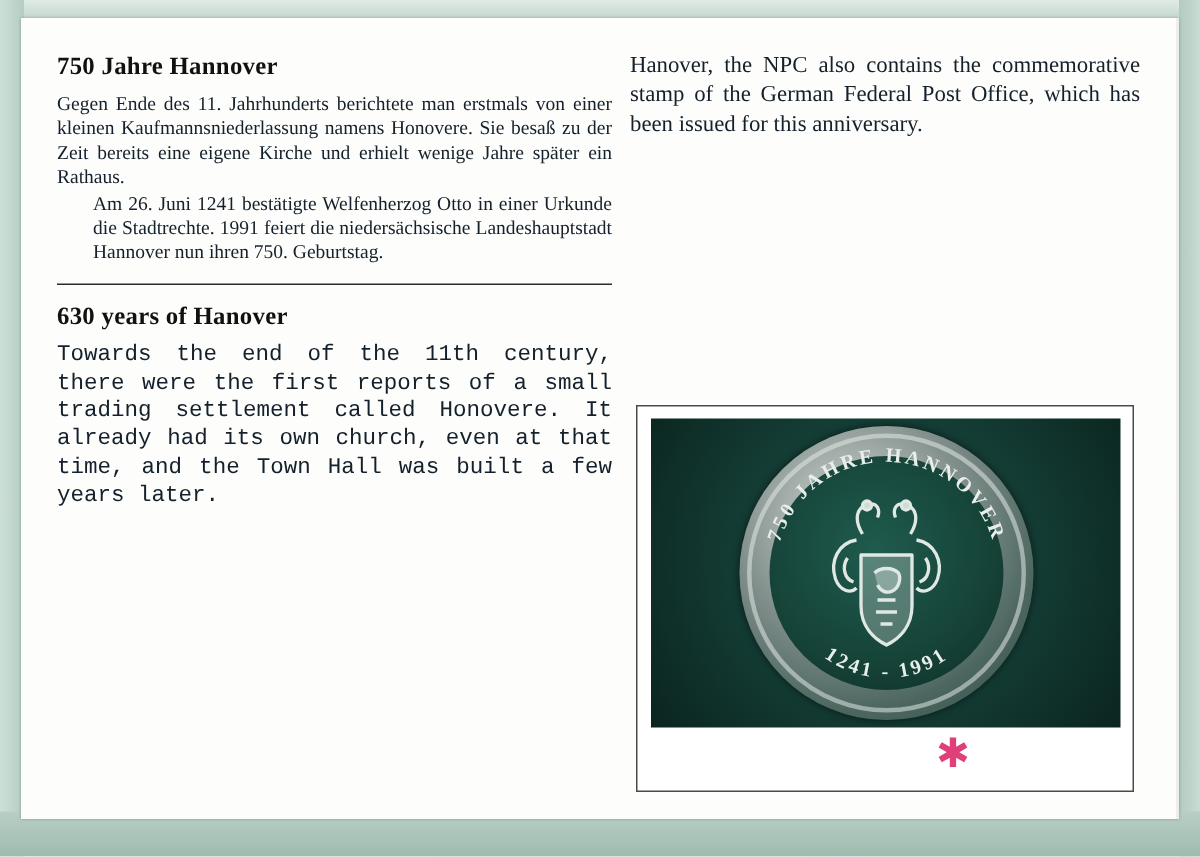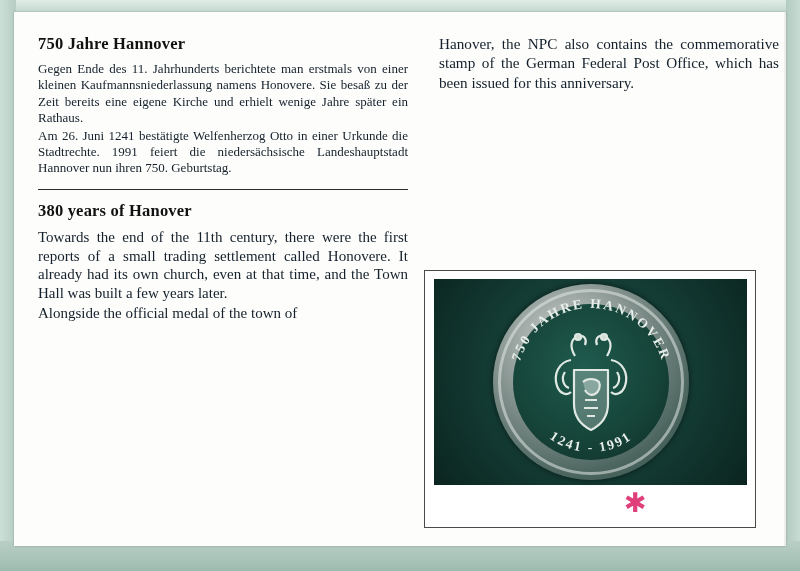--- a/index.html
+++ b/index.html
@@ -92,34 +92,35 @@
   .para {
     font-family: "Liberation Serif", serif;
     font-size: 13px;
     line-height: 1.26;
     color: #14202b;
     margin: 0 0 0 0;
     text-align: justify;
     text-justify: inter-word;
     hyphens: manual;
   }
-  .para + .para { margin-top: 1px; }
+  .para + .para { margin-top: 1px; margin-left: 24px; }
   .rule {
     border: 0;
     border-top: 1px solid #2c2c2c;
     margin: 12px 0 11px 0;
     width: 100%;
   }
   .block-en .para {
     font-size: 15px;
+    font-family: Liberation Mono, monospace;
   }
   
   .col-right {
     position: absolute;
-    left: 425px;
+    left: 406px;
     top: 22px;
     width: 340px;
   }
   .para-en-top {
     font-family: "Liberation Serif", serif;
     font-size: 15.2px;
     line-height: 1.27;
     color: #14202b;
     text-align: justify;
     margin: 0;
@@ -232,23 +233,22 @@
       <div class="col-left">
         <div class="block-de">
           <h1 class="heading">750 Jahre Hannover</h1>
           <p class="para">Gegen Ende des 11. Jahrhunderts berichtete man erstmals von einer kleinen Kaufmannsniederlassung namens Honovere. Sie besaß zu der Zeit bereits eine eigene Kirche und erhielt wenige Jahre später ein Rathaus.</p>
           <p class="para">Am 26. Juni 1241 bestätigte Welfenherzog Otto in einer Urkunde die Stadtrechte. 1991 feiert die niedersächsische Landeshauptstadt Hannover nun ihren 750. Geburtstag.</p>
         </div>
 
         <hr class="rule">
 
         <div class="block-en">
-          <h1 class="heading">380 years of Hanover</h1>
+          <h1 class="heading">630 years of Hanover</h1>
           <p class="para">Towards the end of the 11th century, there were the first reports of a small trading settlement called Honovere. It already had its own church, even at that time, and the Town Hall was built a few years later.</p>
-          <p class="para">Alongside the official medal of the town of</p>
         </div>
       </div>
 
       <div class="col-right">
         <p class="para-en-top">Hanover, the NPC also contains the commemorative stamp of the German Federal Post Office, which has been issued for this anniversary.</p>
       </div>
 
       <div class="coin-frame">
         <div class="coin-plate">
           <div class="coin">

